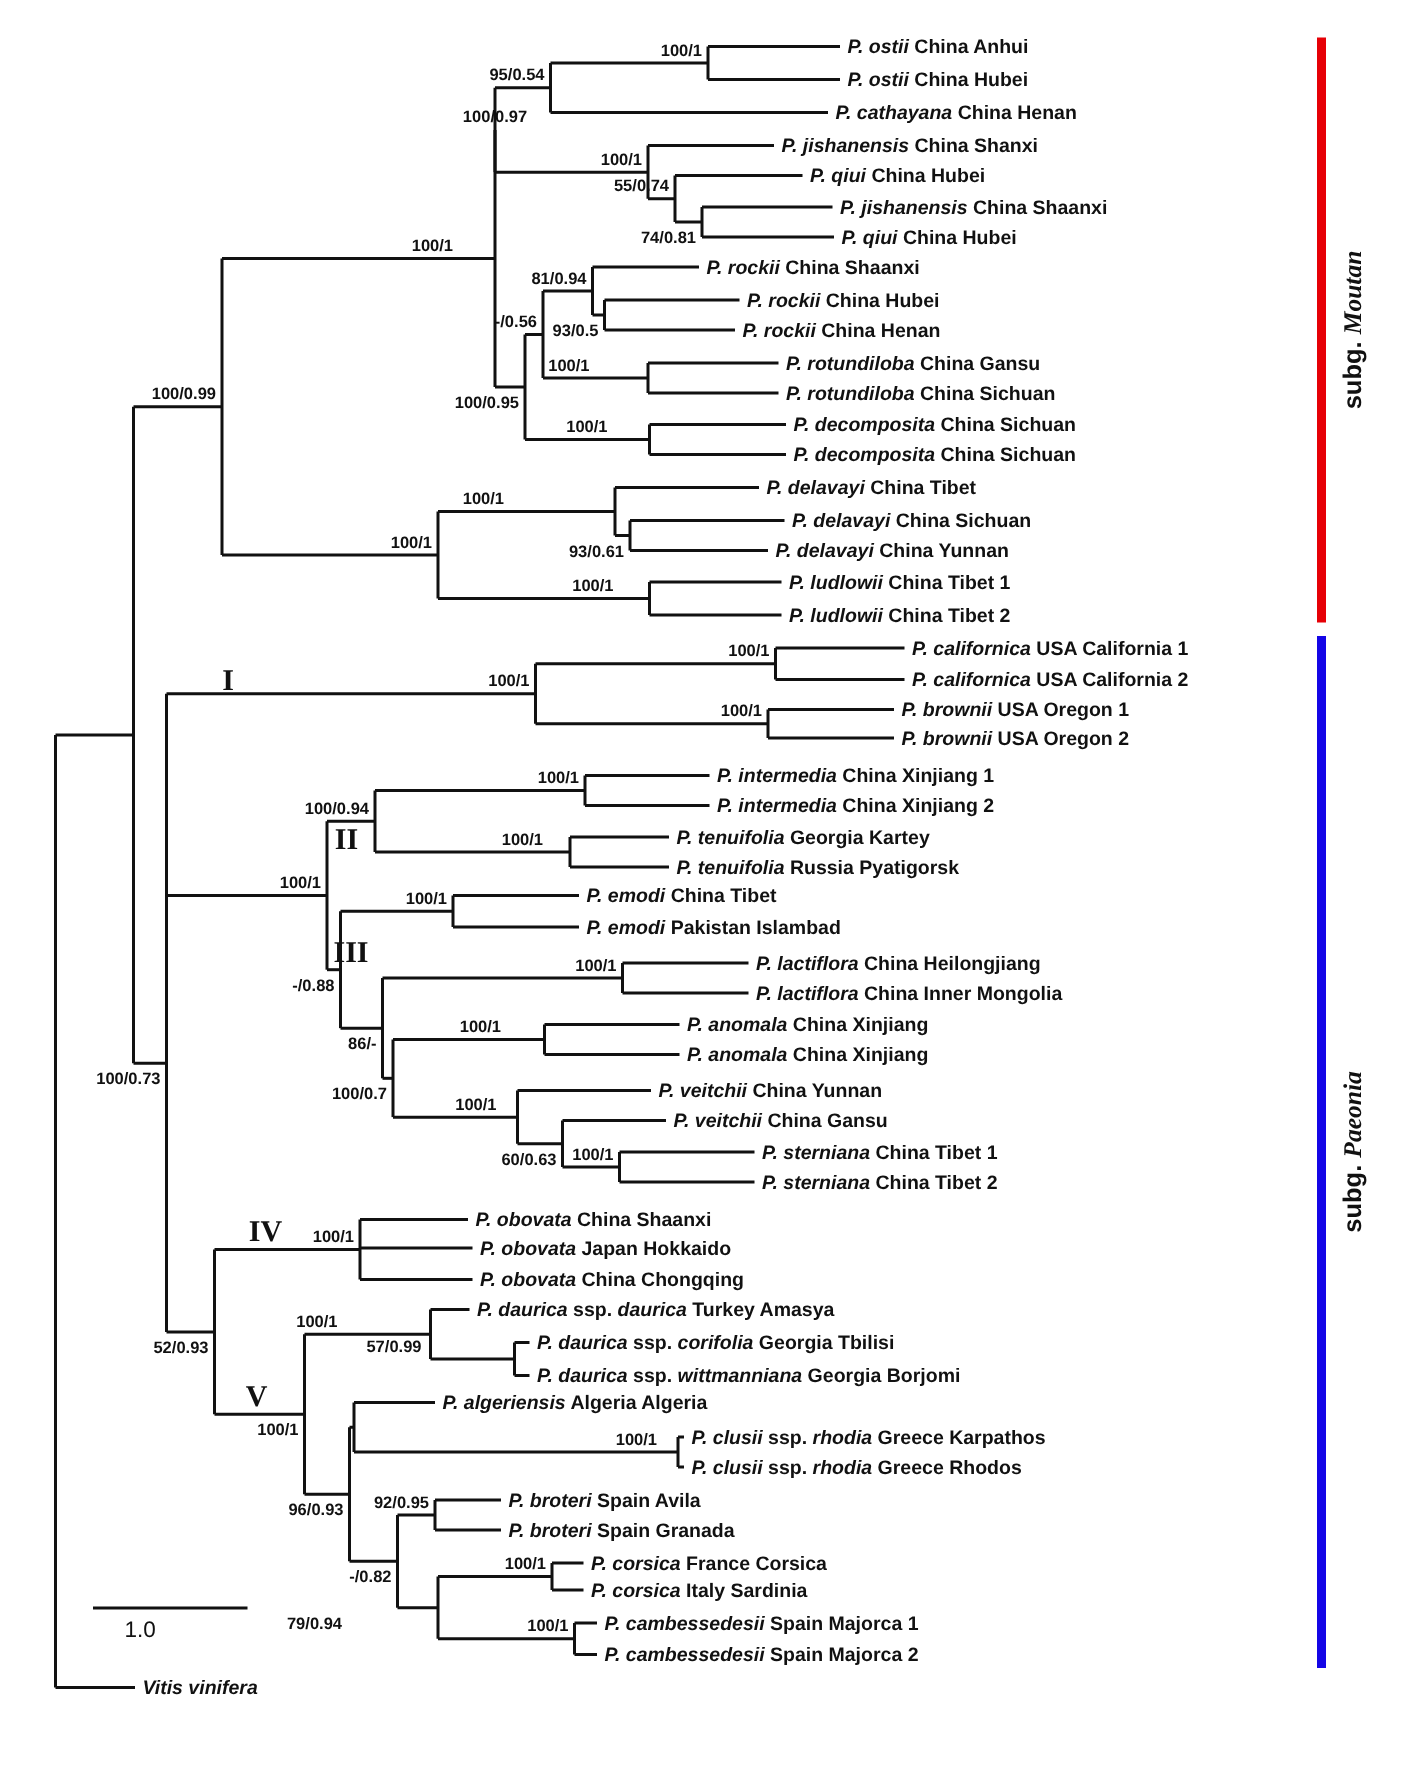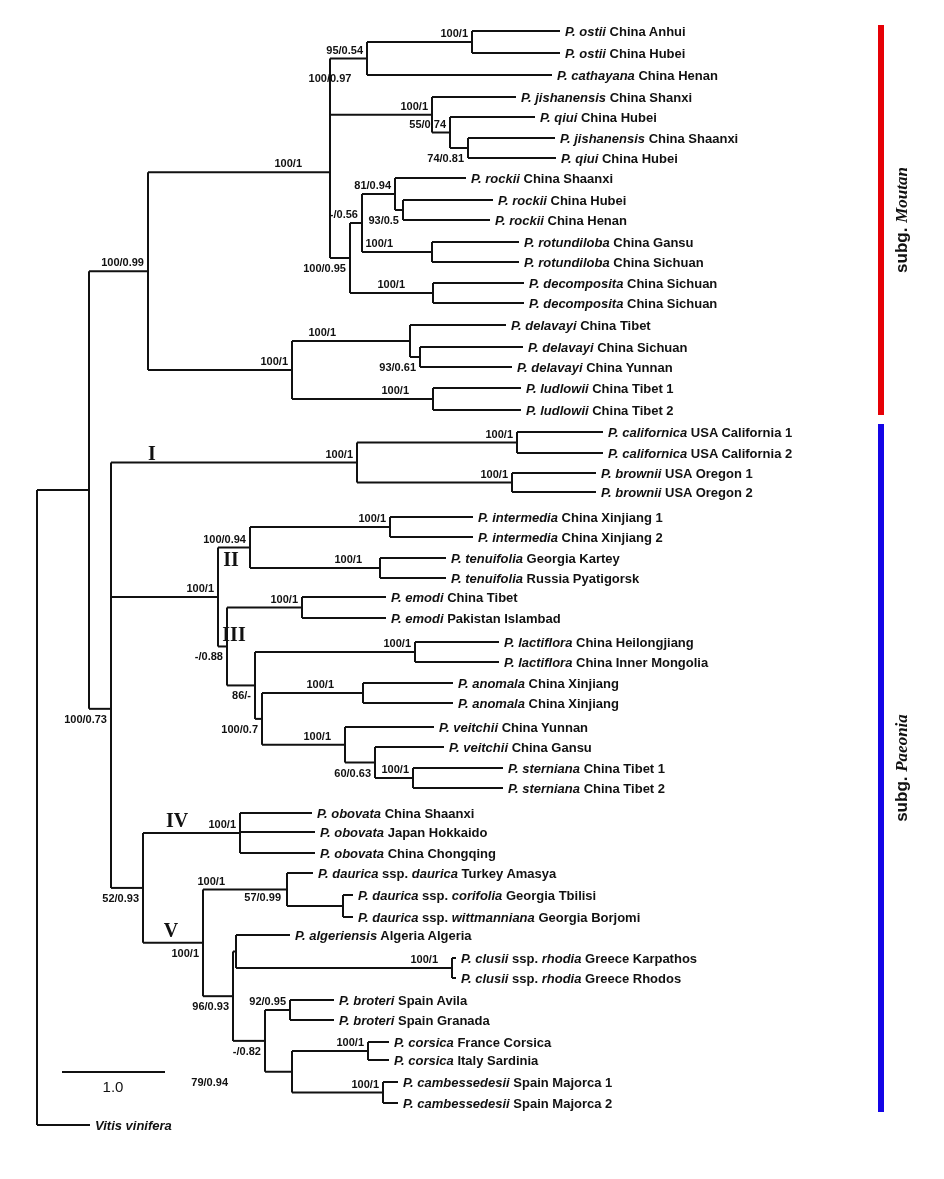--- a/index.html
+++ b/index.html
@@ -9,21 +9,21 @@
   #tree line{stroke:#111111;stroke-width:2;}
   #tree text{fill:#111111;font-family:"Liberation Sans",sans-serif;}
   #tree text.support{font-weight:bold;}
   #tree text.numeral{font-family:"Liberation Serif",serif;font-weight:bold;}
   .bar{position:absolute;width:6px;}
   .subg-label{position:absolute;width:220px;height:24px;text-align:center;
       transform:rotate(-90deg);font-weight:bold;font-size:17px;color:#111;
       font-family:"Liberation Sans",sans-serif;white-space:nowrap;}
   .subg-label i{font-family:"Liberation Serif",serif;}
   .scalebar-line{position:absolute;height:2px;background:#111;}
-  .scalebar-label{position:absolute;width:60px;text-align:center;font-size:15px;color:#111;
+  .scalebar-label{position:absolute;width:60px;font-size:15px;color:#111;
       font-family:"Liberation Sans",sans-serif;}
 </style>
 </head>
 <body>
 
 <div class="fig">
   <svg id="tree" width="944" height="1179" viewBox="0 0 944 1179">
       <line x1="37" y1="489.994140625" x2="37" y2="1125"></line>
       <line x1="37" y1="489.994140625" x2="89" y2="489.994140625"></line>
       <line x1="89" y1="271.15625" x2="89" y2="708.83203125"></line>

